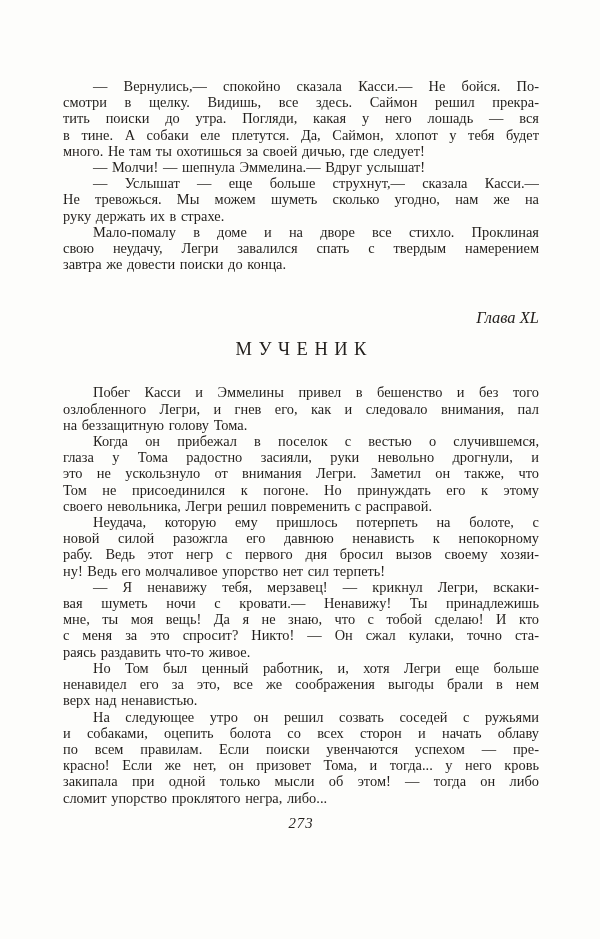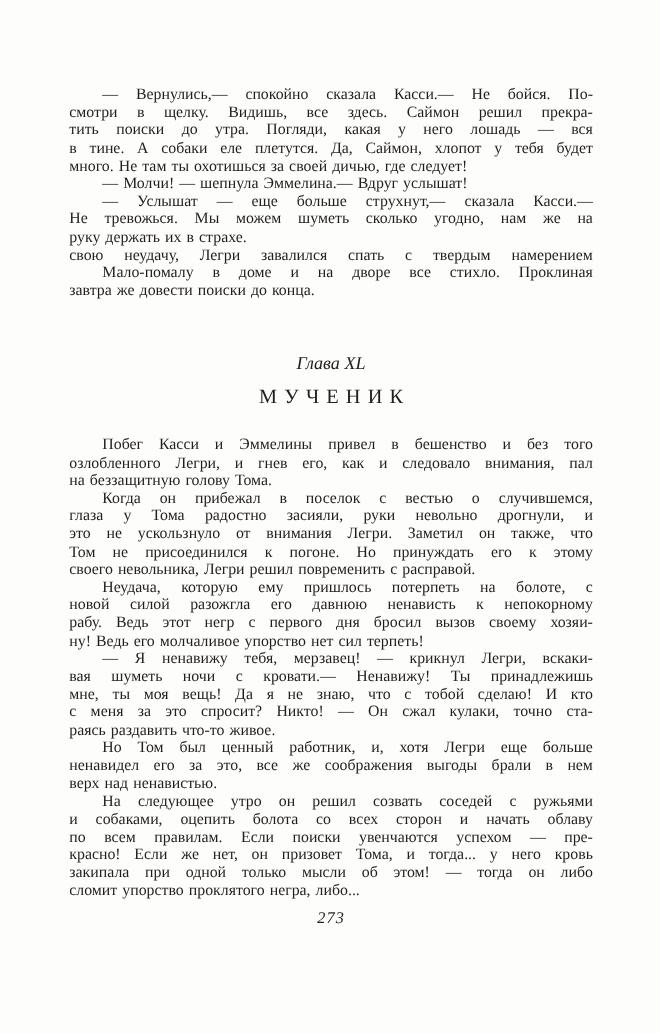--- a/index.html
+++ b/index.html
@@ -35,22 +35,22 @@
     white-space: normal;
     word-spacing: 1px;
   }
   .line.para-first {
     text-indent: 30px;
   }
   .line.para-last {
     text-align-last: left;
   }
   .chapter-heading {
-    margin-top: 48px;
-    text-align: center;
+    margin-top: 36px;
+    text-align: right;
     font-style: italic;
     font-size: 16.5px;
     line-height: 20px;
   }
   .chapter-title {
     margin-top: 9px;
     margin-bottom: 23px;
     text-align: center;
     font-size: 18.5px;
     line-height: 24px;
@@ -80,22 +80,22 @@
       </div>
       <div class="para">
         <div class="line para-first para-last">— Молчи! — шепнула Эммелина.— Вдруг услышат!</div>
       </div>
       <div class="para">
         <div class="line para-first">— Услышат — еще больше струхнут,— сказала Касси.—</div>
         <div class="line">Не тревожься. Мы можем шуметь сколько угодно, нам же на</div>
         <div class="line para-last">руку держать их в страхе.</div>
       </div>
       <div class="para">
+        <div class="line para-first">Мало-помалу в доме и на дворе все стихло. Проклиная</div>
         <div class="line">свою неудачу, Легри завалился спать с твердым намерением</div>
-        <div class="line para-first">Мало-помалу в доме и на дворе все стихло. Проклиная</div>
         <div class="line para-last">завтра же довести поиски до конца.</div>
       </div>
     </div>
 
   <div class="chapter-heading">Глава XL</div>
 
   <div class="chapter-title">МУЧЕНИК</div>
 
   <div class="text-block">
       <div class="para">

